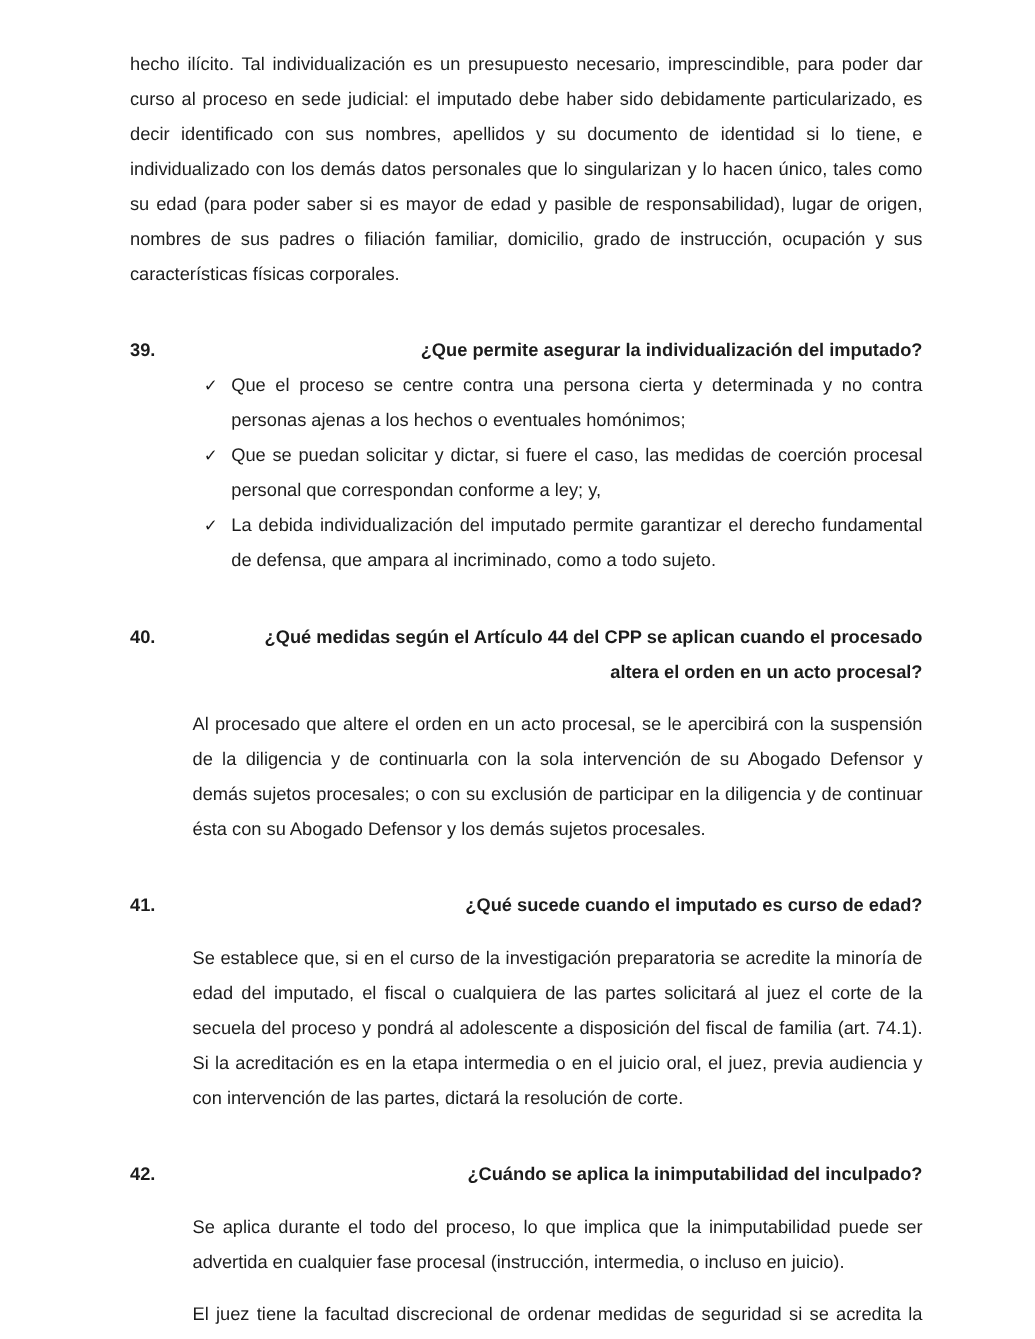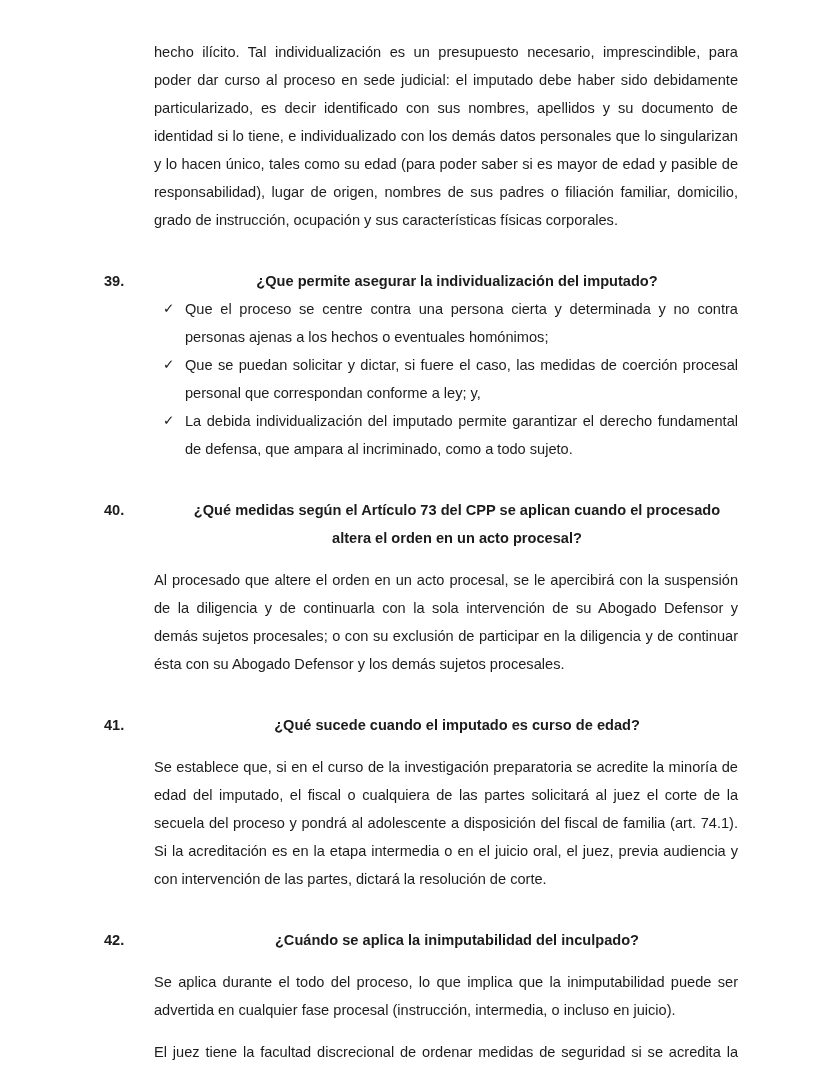--- a/index.html
+++ b/index.html
@@ -18,37 +18,36 @@
     font-size: 14.6px;
     line-height: 28px;
     box-sizing: border-box;
     padding: 38px 90px 0 104px; 
   }
   .para {
     margin: 0;
     text-align: justify;
   }
   .intro {
-    margin-left: 50px; 
   }
   .question-block {
     margin-top: 33px;
   }
   .q-header {
     display: flex;
     align-items: flex-start;
     font-weight: 700;
     gap: 24px;
   }
   .q-num {
     flex: 0 0 48px; 
   }
   .q-title {
     flex: 1 1 auto;
-    text-align: center;
+    text-align: right;
   }
   .answer {
     margin: 14px 0 0 50px;
     text-align: justify;
   }
   .bullets {
     list-style: none;
     margin: 0;
     padding: 0 0 0 59px; 
   }
@@ -89,21 +88,21 @@
       <li class="bullet-item">
         <span class="check">✓</span>
         <span class="bullet-text">La debida individualización del imputado permite garantizar el derecho fundamental de defensa, que ampara al incriminado, como a todo sujeto.</span>
       </li>
     </ul>
   </section>
 
   <section class="question-block">
     <div class="q-header">
       <span class="q-num">40.</span>
-      <span class="q-title">¿Qué medidas según el Artículo 73 del CPP se aplican cuando el procesado altera el orden en un acto procesal?</span>
+      <span class="q-title">¿Qué medidas según el Artículo 44 del CPP se aplican cuando el procesado altera el orden en un acto procesal?</span>
     </div>
     <p class="answer">Al procesado que altere el orden en un acto procesal, se le apercibirá con la suspensión de la diligencia y de continuarla con la sola intervención de su Abogado Defensor y demás sujetos procesales; o con su exclusión de participar en la diligencia y de continuar ésta con su Abogado Defensor y los demás sujetos procesales.</p>
   </section>
 
   <section class="question-block">
     <div class="q-header">
       <span class="q-num">41.</span>
       <span class="q-title">¿Qué sucede cuando el imputado es curso de edad?</span>
     </div>
     <p class="answer">Se establece que, si en el curso de la investigación preparatoria se acredite la minoría de edad del imputado, el fiscal o cualquiera de las partes solicitará al juez el corte de la secuela del proceso y pondrá al adolescente a disposición del fiscal de familia (art. 74.1). Si la acreditación es en la etapa intermedia o en el juicio oral, el juez, previa audiencia y con intervención de las partes, dictará la resolución de corte.</p>

